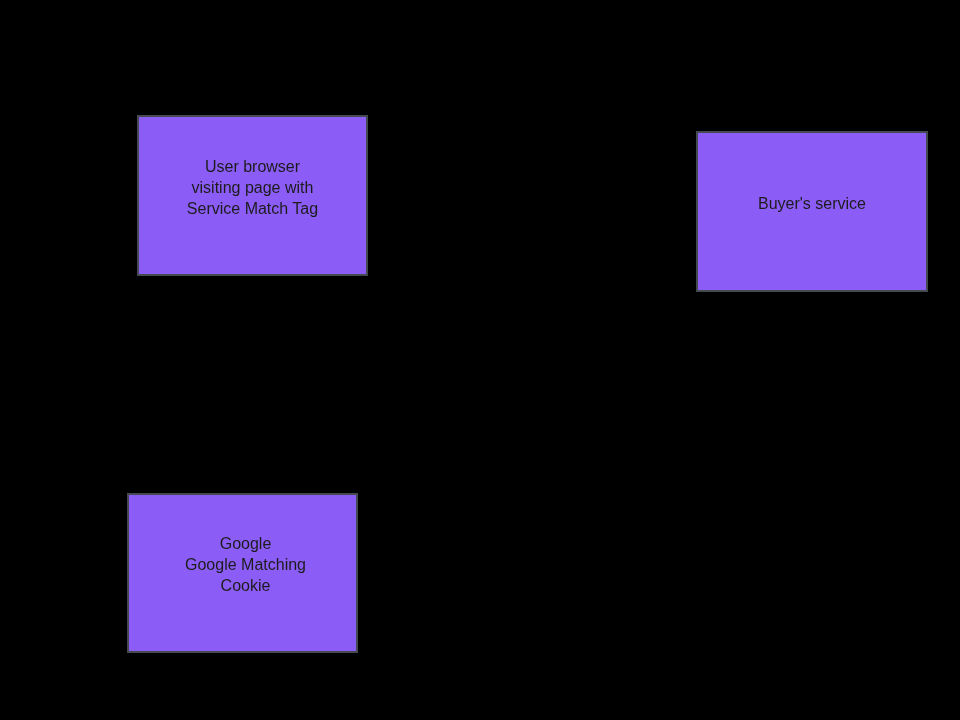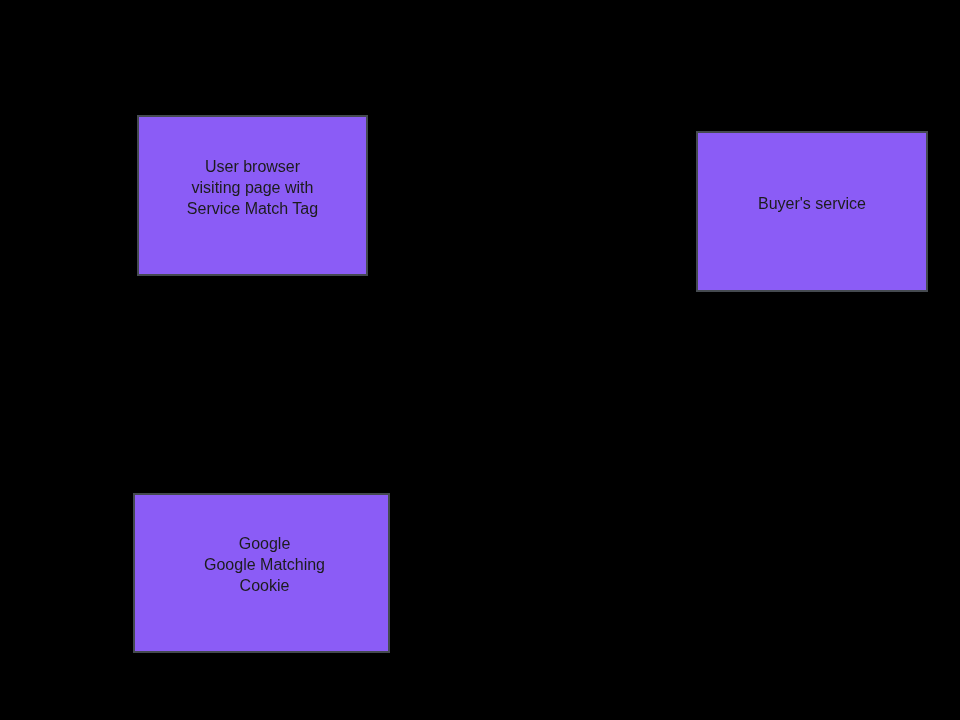--- a/index.html
+++ b/index.html
@@ -39,23 +39,23 @@
     height: 161px;
   }
   .node-buyers-service {
     left: 696px;
     top: 115px;
     width: 232px;
     height: 161px;
     margin-top: 16px;
   }
   .node-google-cms {
-    left: 133px;
+    left: 127px;
     top: 493px;
-    width: 257px;
+    width: 231px;
     height: 160px;
   }
   .node-google-cms .label {
     transform: translate(3px, -9px);
   }
 </style>
 </head>
 <body>
 
 <div class="canvas">

